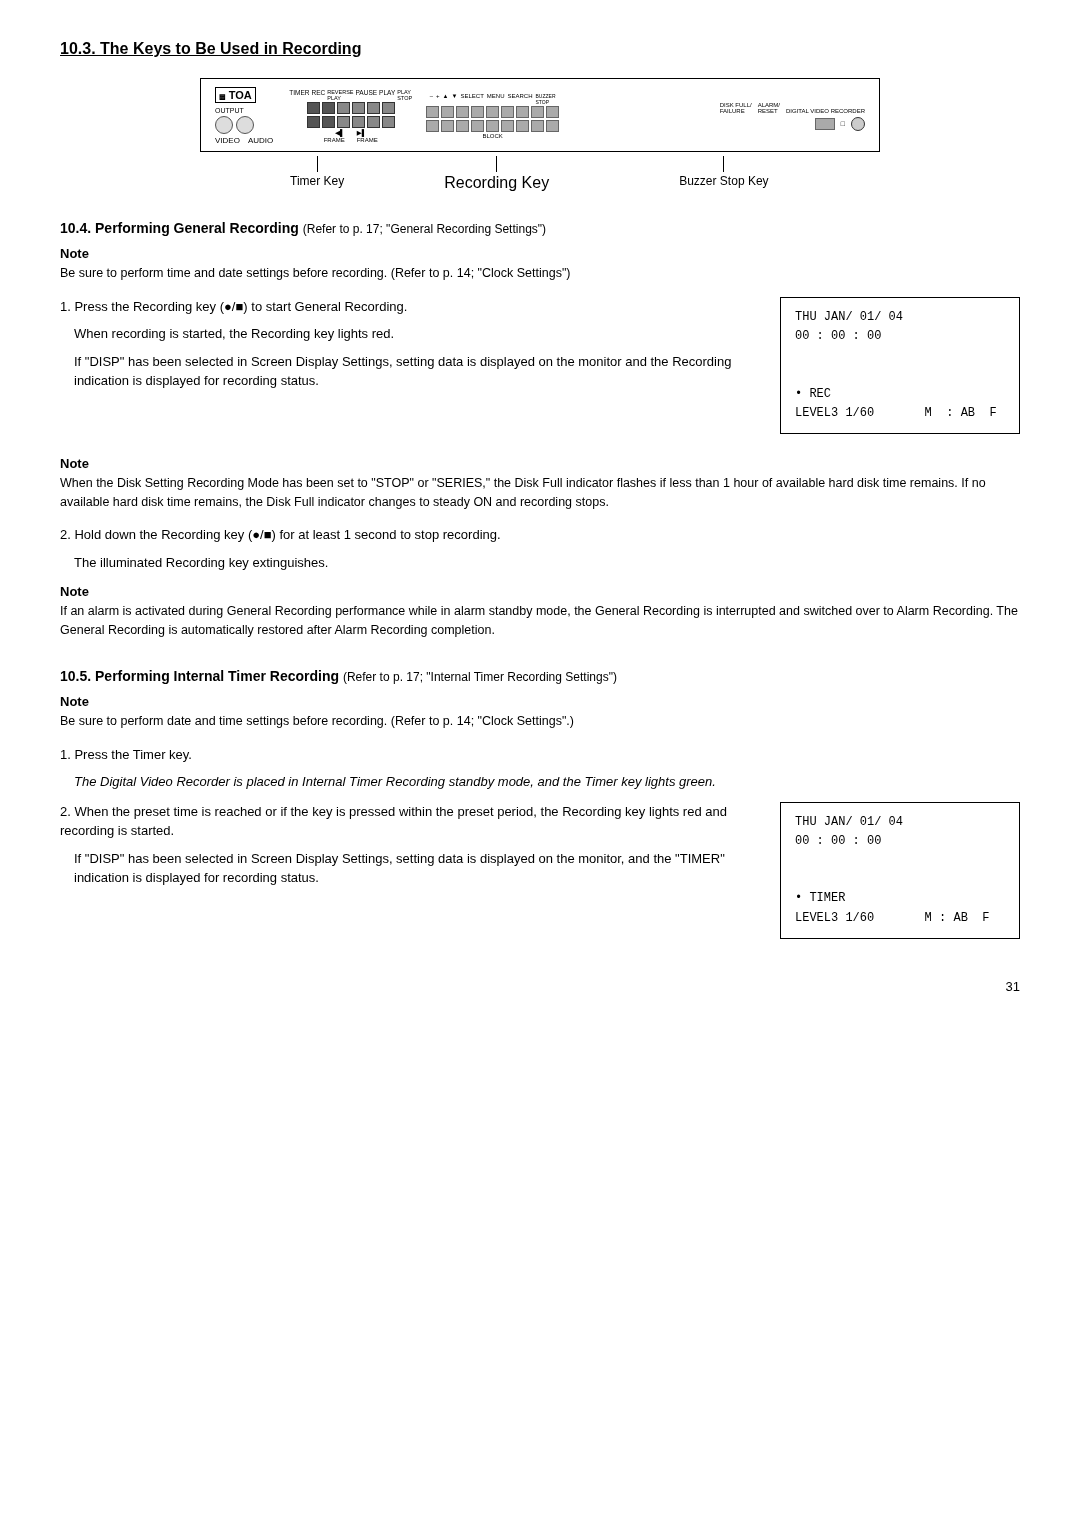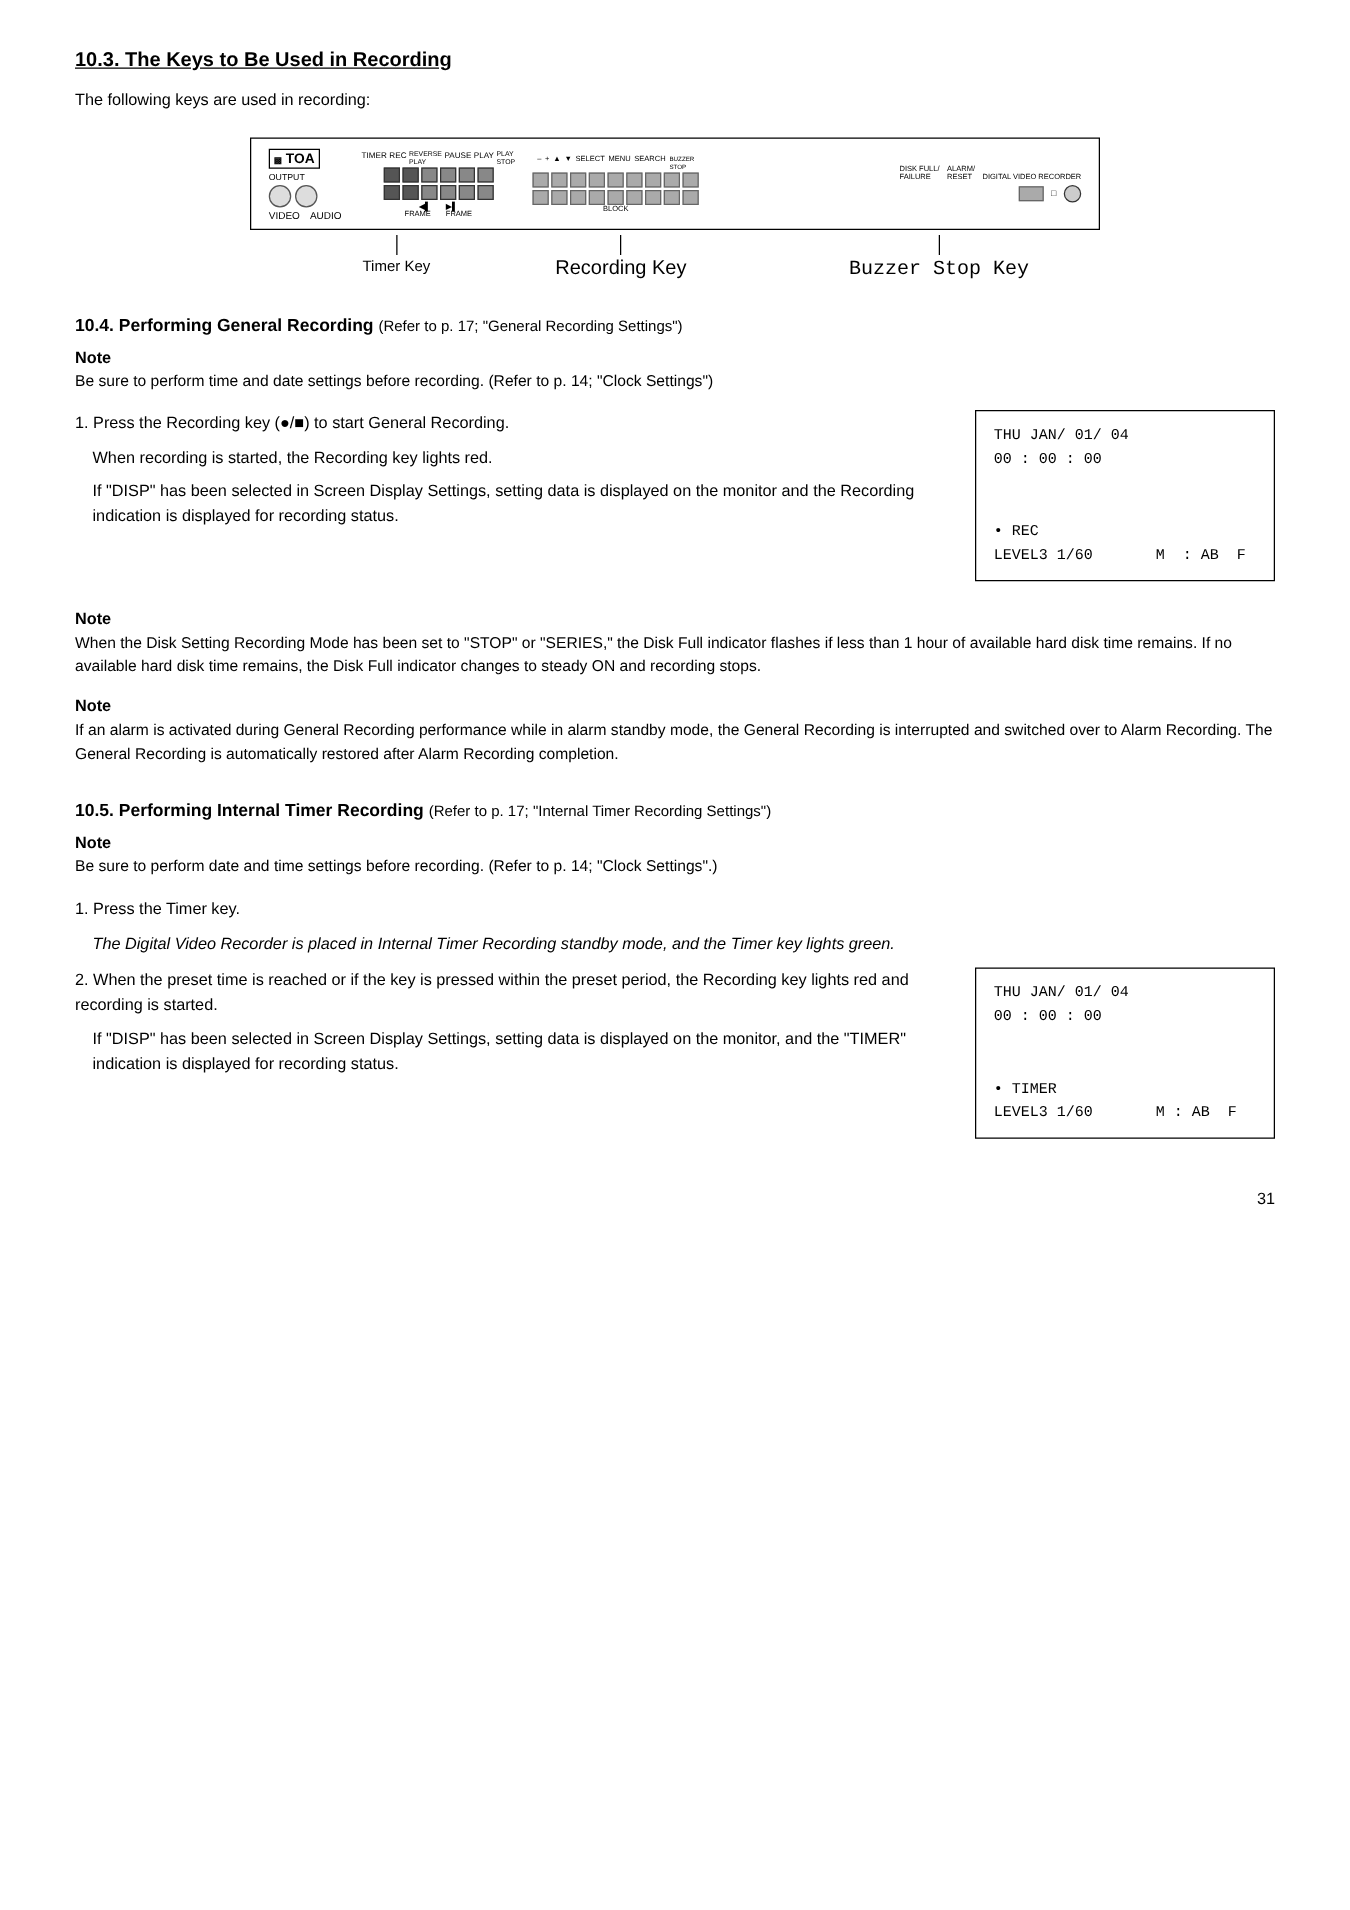--- a/index.html
+++ b/index.html
@@ -243,21 +243,20 @@
       padding-top: 4px;
     }
   </style>
 </head>
 <body>
 
 <div class="main-content">
 
   <div class="section">
     <div class="section-title-main">10.3. The Keys to Be Used in Recording</div>
-    <p>The following keys are used in recording:</p>
 
     <div class="device-diagram-wrapper">
       <div class="device-box">
         <div class="device-inner">
 
           <div class="device-brand">
             <div class="toa-logo">
               <span style="font-size:7px;">▩</span> <span>TOA</span>
             </div>
             <div style="font-size:7px; margin-bottom:2px;">OUTPUT</div>
@@ -364,21 +363,21 @@
           <div style="font-size:12px; white-space:nowrap; margin-top:2px;">Timer Key</div>
         </div>
 
         <div style="display:flex; flex-direction:column; align-items:center; margin-left:100px;">
           <div style="width:1px; height:16px; background:#000;"></div>
           <div style="font-size:16px; white-space:nowrap; margin-top:2px;">Recording Key</div>
         </div>
 
         <div style="display:flex; flex-direction:column; align-items:center; margin-left:130px;">
           <div style="width:1px; height:16px; background:#000;"></div>
-          <div style="font-size:16px; white-space:nowrap; margin-top:2px;font-family:Liberation Mono, monospace;">Buzzer Stop Key</div>
+          <div style="font-size:12px; white-space:nowrap; margin-top:2px;">Buzzer Stop Key</div>
         </div>
       </div>
     </div>
   </div>
 
   <div class="section">
     <div class="section-title-sub">
       <span>10.4. Performing General Recording</span>
       <span style="font-weight:normal; font-size:12px;">(Refer to p. 17; "General Recording Settings")</span>
     </div>
@@ -402,20 +401,24 @@
         <p style="margin-left:14px;">When recording is started, the Recording key lights red.</p>
         <p style="margin-left:14px;">If "DISP" has been selected in Screen Display Settings, setting data is displayed on the monitor and the Recording indication is displayed for recording status.</p>
       </div>
     </div>
 
     <div class="note-block" style="margin-top:12px;">
       <div class="note-label">Note</div>
       <p>When the Disk Setting Recording Mode has been set to "STOP" or "SERIES," the Disk Full indicator flashes if less than 1 hour of available hard disk time remains. If no available hard disk time remains, the Disk Full indicator changes to steady ON and recording stops.</p>
     </div>
 
+    <div>
+      <p>2. Hold down the Recording key (●/■) for at least 1 second to stop recording.</p>
+      <p style="margin-left:14px;">The illuminated Recording key extinguishes.</p>
+    </div>
 
     <div class="note-block" style="margin-top:12px;">
       <div class="note-label">Note</div>
       <p>If an alarm is activated during General Recording performance while in alarm standby mode, the General Recording is interrupted and switched over to Alarm Recording. The General Recording is automatically restored after Alarm Recording completion.</p>
     </div>
   </div>
 
   <div class="section">
     <div class="section-title-sub">
       <span>10.5. Performing Internal Timer Recording</span>

